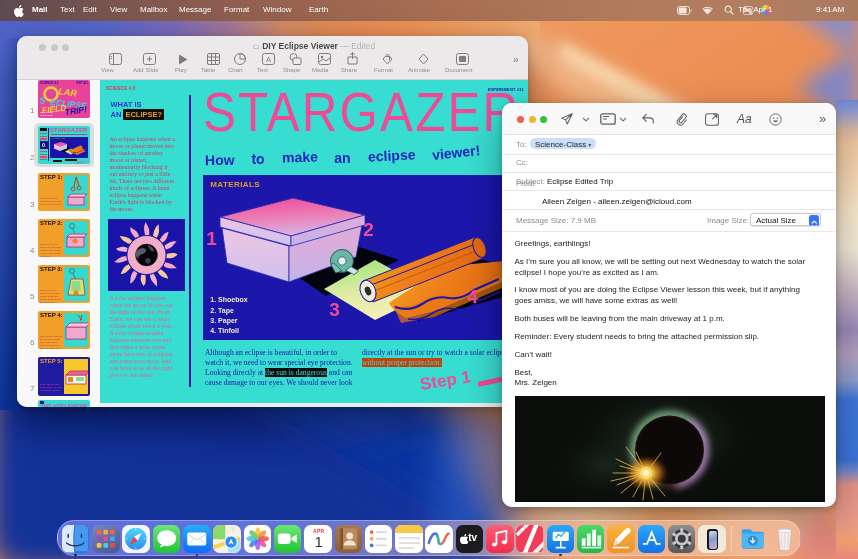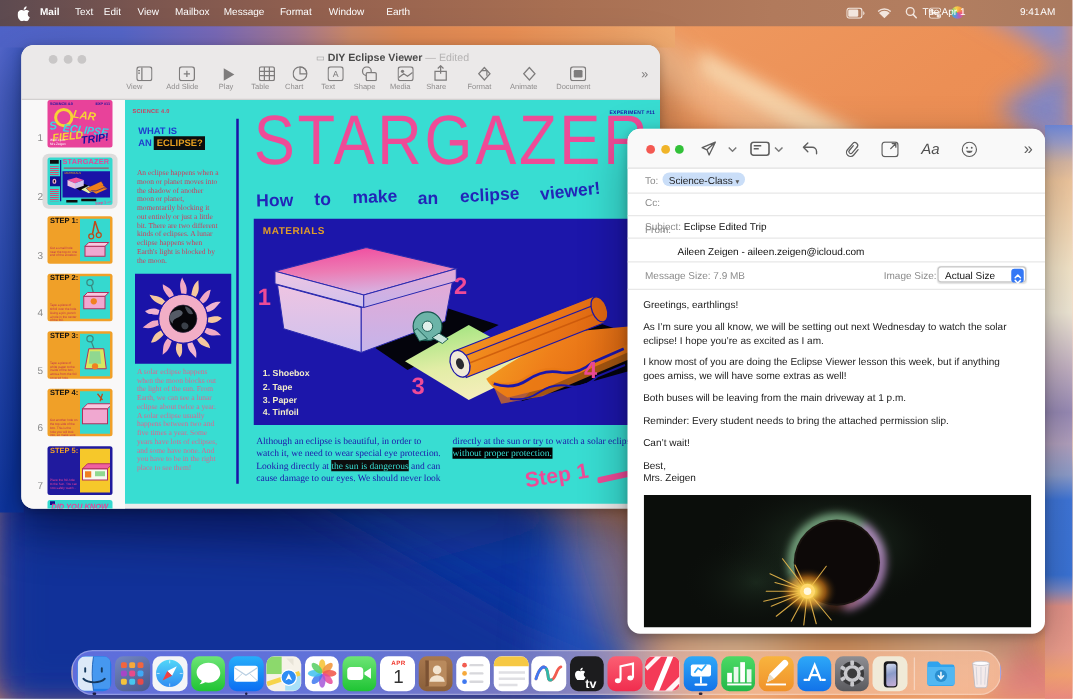--- a/index.html
+++ b/index.html
@@ -428,21 +428,21 @@
 
         <div class="abs" style="left:3px;top:53px;font-size:19px;font-weight:bold;color:#ee4b97;">1</div>
         <div class="abs" style="left:160px;top:44px;font-size:19px;font-weight:bold;color:#ee4b97;">2</div>
         <div class="abs" style="left:126px;top:124px;font-size:19px;font-weight:bold;color:#ee4b97;">3</div>
         <div class="abs" style="left:264px;top:111px;font-size:19px;font-weight:bold;color:#ee4b97;">4</div>
 
         <div class="abs" style="left:7px;top:120px;font-size:7px;line-height:10.3px;color:#f2ecca;font-weight:bold;">1. Shoebox<br>2. Tape<br>3. Paper<br>4. Tinfoil</div>
       </div>
 
       <div class="abs" style="left:105px;top:268px;white-space:nowrap;font-size:7.6px;line-height:10.1px;color:#1c16aa;font-family:'Liberation Serif',serif;">Although an eclipse is beautiful, in order to<br>watch it, we need to wear special eye protection.<br>Looking directly at <span style="background:#0d0d0d;color:#38ddd2;">the sun is dangerous</span> and can<br>cause damage to our eyes. We should never look</div>
-      <div class="abs" style="left:262px;top:268px;white-space:nowrap;font-size:7.6px;line-height:10.1px;color:#1c16aa;font-family:'Liberation Serif',serif;">directly at the sun or try to watch a solar eclipse and<br><span style="background:#000000;color:#38ddd2;">without proper protection.</span></div>
+      <div class="abs" style="left:262px;top:268px;white-space:nowrap;font-size:7.6px;line-height:10.1px;color:#1c16aa;font-family:'Liberation Serif',serif;">directly at the sun or try to watch a solar eclipse and<br><span style="background:#c2410c;color:#38ddd2;">without proper protection.</span></div>
 
       <div class="abs" style="left:320px;top:291px;font-size:17px;font-weight:bold;color:#ee4b97;transform:rotate(-9deg);white-space:nowrap;">Step 1</div>
       <svg class="abs" style="left:378px;top:293px" width="50" height="16" viewBox="0 0 50 16">
         <path d="M2,11 L34,4" stroke="#ee4b97" stroke-width="5" stroke-linecap="round"></path>
         <path d="M30,0 L48,5 L33,12z" fill="#ee4b97"></path>
       </svg>
     </div>
   </div>
 
   <div class="abs" id="mail" style="left:502px;top:103px;width:334px;height:404px;border-radius:10px;
@@ -724,21 +724,21 @@
         <path d="M4 19 C7 9 11 7 13 11 C15 15 13 21 17 20 C21 19 21 10 25 9" fill="none" stroke="#f25c50" stroke-width="2.4" stroke-linecap="round"></path>
         <path d="M4 19 C7 9 11 7 13 11" fill="none" stroke="#3f78f0" stroke-width="2.4" stroke-linecap="round"></path>
         <path d="M13 11 C15 15 13 21 17 20" fill="none" stroke="#2fb7a8" stroke-width="2.4" stroke-linecap="round"></path>
       </svg>
     </div>
 
     <div class="abs" style="left:397.75px;top:4.2px;width:27.5px;height:27.5px;border-radius:6.5px;overflow:hidden;background:#1c1c1e;">
       <svg class="abs" style="left:4.5px;top:8.5px" width="8.5" height="10.5" viewBox="0 0 824 1000">
           <path fill="#fff" d="M788.1 340.9c-5.8 4.5-108.2 62.2-108.2 190.5 0 148.4 130.3 200.9 134.2 202.2-.6 3.2-20.7 71.9-68.7 141.9-42.8 61.6-87.5 123.1-155.5 123.1s-85.5-39.5-164-39.5c-76.5 0-103.7 40.8-165.9 40.8s-105.6-57-155.5-127C46.7 790.7 0 663 0 541.8c0-194.4 126.4-297.5 250.8-297.5 66.1 0 121.2 43.4 162.7 43.4 39.5 0 101.1-46 176.3-46 28.5 0 130.9 2.6 198.3 99.2zm-234-181.5c31.1-36.9 53.1-88.1 53.1-139.3 0-7.1-.6-14.3-1.9-20.1-50.6 1.9-110.8 33.7-147.1 75.8-28.5 32.4-55.1 83.6-55.1 135.5 0 7.8 1.3 15.6 1.9 18.1 3.2.6 8.4 1.3 13.6 1.3 45.4 0 102.5-30.4 135.5-71.3z"></path>
         </svg>
-      <div class="abs" style="left:12.5px;top:7px;font-size:10px;color:#fff;font-weight:bold;margin-top:10px;">tv</div>
+      <div class="abs" style="left:12.5px;top:7px;font-size:10px;color:#fff;font-weight:bold;">tv</div>
     </div>
 
     <div class="abs" style="left:428.05px;top:4.2px;width:27.5px;height:27.5px;border-radius:6.5px;overflow:hidden;background:linear-gradient(#fb5f73,#f02d4e);">
       <svg width="27.5" height="27.5" viewBox="0 0 29 29">
         <path d="M11 20.5 V8.5 L21.5 6.2 V18.2" fill="none" stroke="#fff" stroke-width="1.8"></path>
         <ellipse cx="8.8" cy="20.6" rx="2.6" ry="2.1" fill="#fff"></ellipse>
         <ellipse cx="19.3" cy="18.3" rx="2.6" ry="2.1" fill="#fff"></ellipse>
       </svg>
     </div>
 

